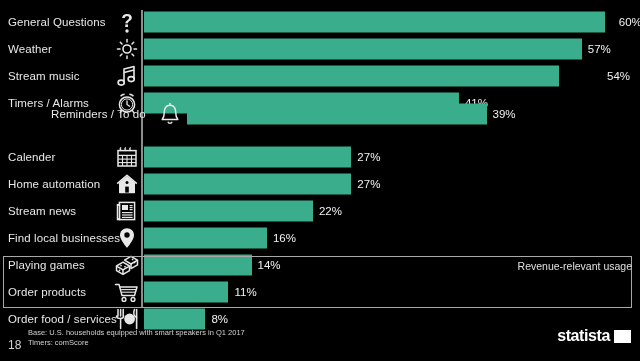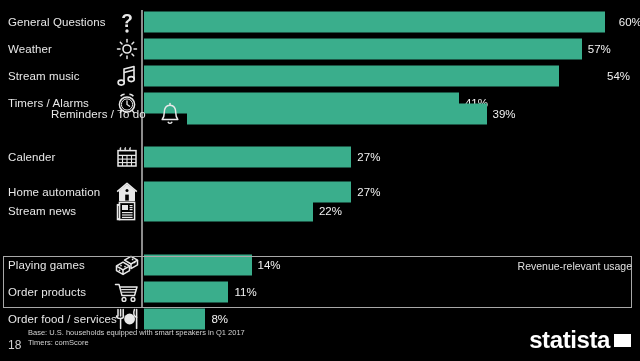--- a/index.html
+++ b/index.html
@@ -141,21 +141,21 @@
   }
   #statista-logo {
     position: absolute;
     right: 8px;
     top: 10px;
     display: flex;
     align-items: center;
     gap: 3px;
   }
   #statista-wordmark {
-    font-size: 24px;
+    font-size: 16px;
     font-weight: bold;
     color: #ffffff;
     letter-spacing: -0.4px;
     line-height: 1;
     font-family: "Liberation Sans", sans-serif;
   }
   #statista-mark { display: block; }
 </style>
 </head>
 <body>
@@ -253,21 +253,21 @@
             <g fill="none" stroke="currentColor" stroke-width="1.3">
               <path d="M6.2 5.6 A1.6 1.6 0 0 1 6.2 2.6"></path>
               <path d="M11 5.6 A1.6 1.6 0 0 1 11 2.6"></path>
               <path d="M15.8 5.6 A1.6 1.6 0 0 1 15.8 2.6"></path>
             </g>
           </svg>
         </div>
         <div class="bar" style="width: 207.36px; background: rgb(58, 174, 140);"></div>
         <div class="bar-value" style="left: 357.36px;">27%</div>
       </div>
-      <div class="bar-row" style="top: 170px; margin-top: 8px;">
+      <div class="bar-row" style="top: 170px;">
         <div class="row-label">Home automation</div>
         <div class="row-icon">
           <svg width="24" height="24" viewBox="0 0 24 24">
             <path d="M2.2 11.6 L12 3.4 L21.8 11.6" fill="none" stroke="currentColor" stroke-width="1.6" stroke-linejoin="round"></path>
             <path d="M4.6 11 L4.6 20.6 L19.4 20.6 L19.4 11 L12 5 Z" fill="currentColor" stroke="currentColor" stroke-width="1.2" stroke-linejoin="round"></path>
             <rect x="10.2" y="14.6" width="3.6" height="6" fill="#000000"></rect>
             <circle cx="12" cy="10.4" r="1.5" fill="#000000"></circle>
           </svg>
         </div>
         <div class="bar" style="width: 207.36px; background: rgb(58, 174, 140);"></div>
@@ -285,20 +285,31 @@
               <line x1="14.6" y1="8.6" x2="17.6" y2="8.6"></line>
               <line x1="14.6" y1="10.6" x2="17.6" y2="10.6"></line>
               <line x1="7" y1="13.6" x2="17.6" y2="13.6"></line>
               <line x1="7" y1="16" x2="17.6" y2="16"></line>
               <line x1="7" y1="18.4" x2="17.6" y2="18.4"></line>
             </g>
           </svg>
         </div>
         <div class="bar" style="width: 168.96px; background: rgb(58, 174, 140);"></div>
         <div class="bar-value" style="left: 318.96px;">22%</div>
+      </div>
+      <div class="bar-row" style="top: 224px;">
+        <div class="row-label">Find local businesses</div>
+        <div class="row-icon">
+          <svg width="20" height="24" viewBox="0 0 20 24">
+            <path d="M10 2.2 C6 2.2 3 5.2 3 9.2 C3 14 10 21.8 10 21.8 C10 21.8 17 14 17 9.2 C17 5.2 14 2.2 10 2.2 Z" fill="currentColor"></path>
+            <circle cx="10" cy="9" r="2.7" fill="#000000"></circle>
+          </svg>
+        </div>
+        <div class="bar" style="width: 122.88px; background: rgb(58, 174, 140);"></div>
+        <div class="bar-value" style="left: 272.88px;">16%</div>
       </div>
       <div class="bar-row" style="top: 251px;">
         <div class="row-label">Playing games</div>
         <div class="row-icon">
           <svg width="26" height="24" viewBox="0 0 26 24">
             <g fill="none" stroke="currentColor" stroke-width="1.5" stroke-linejoin="round">
               <path d="M2.5 13 L9 9.2 L15.5 13 L9 16.8 Z"></path>
               <path d="M2.5 13 L2.5 17.6 L9 21.4 L9 16.8"></path>
               <path d="M15.5 13 L15.5 17.6 L9 21.4"></path>
               <path d="M10.5 7.2 L17 3.4 L23.5 7.2 L17 11 Z"></path>

